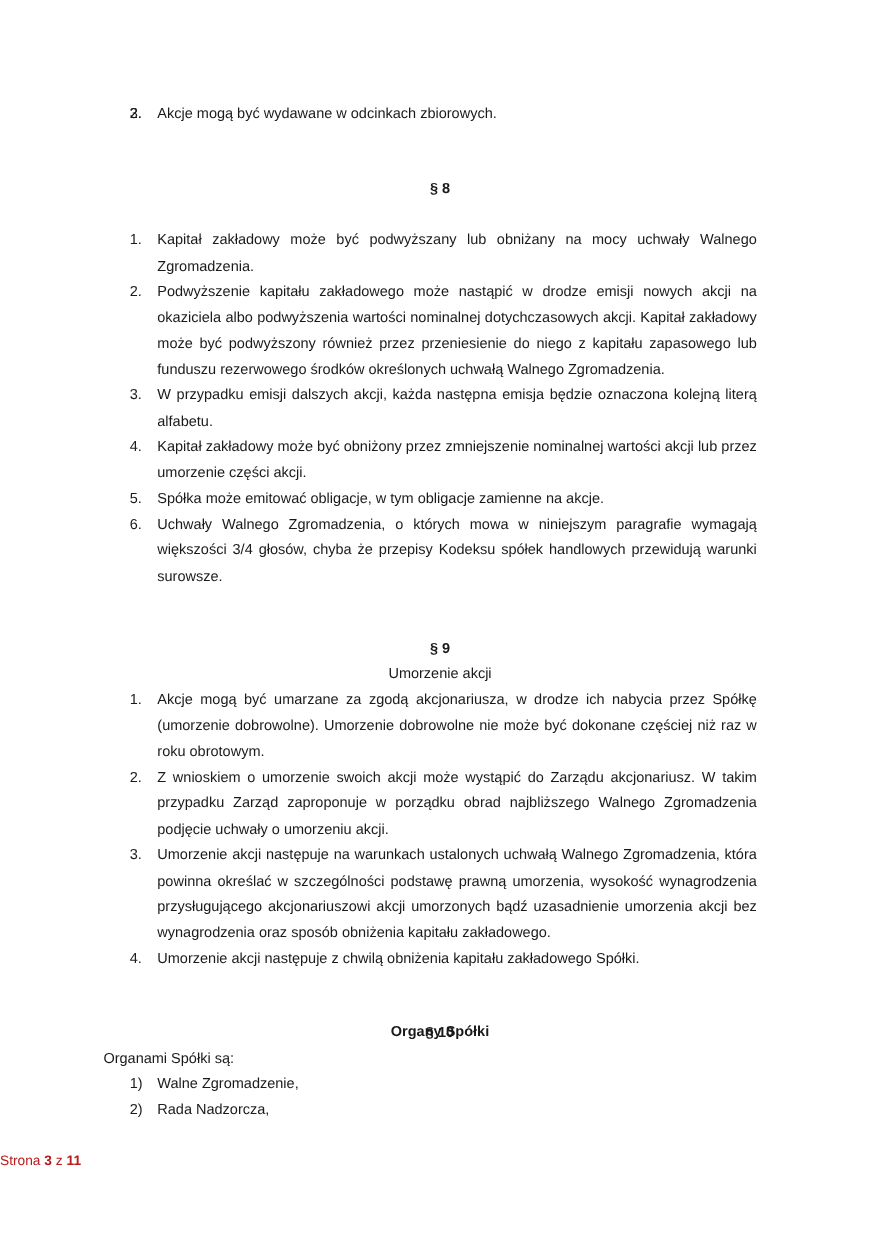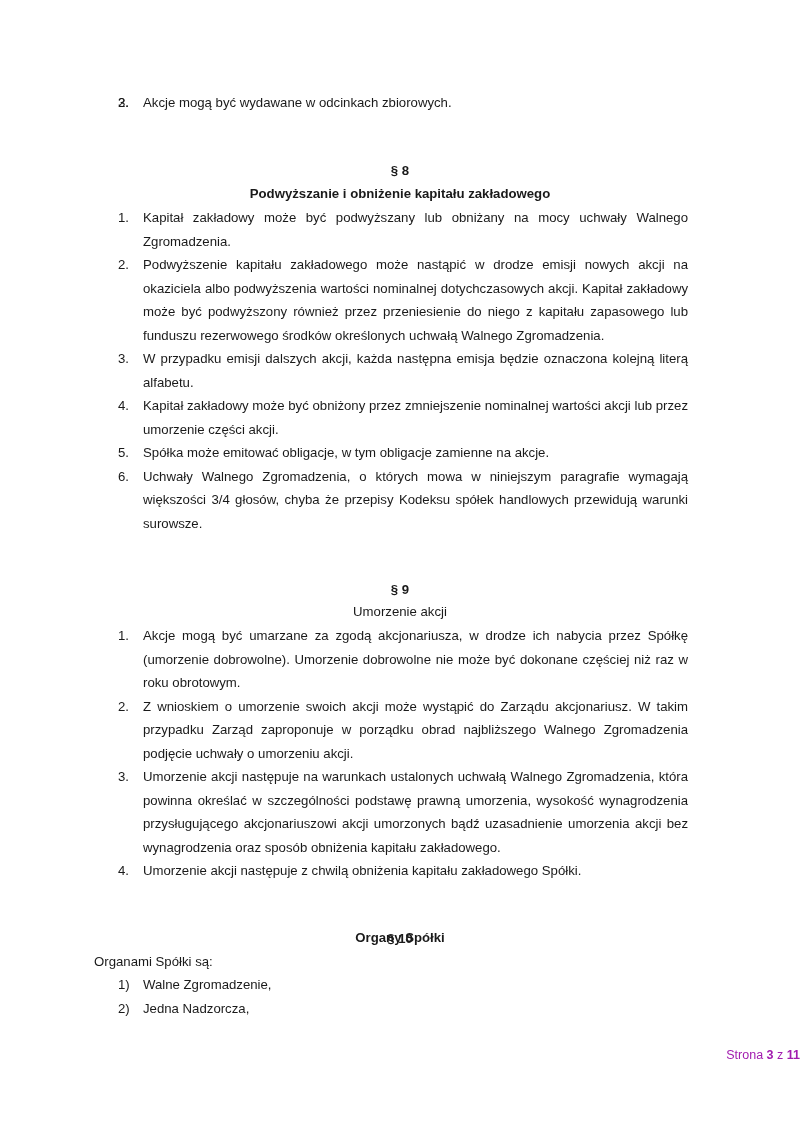--- a/index.html
+++ b/index.html
@@ -10,35 +10,34 @@
     }
     .page { position: absolute; left: 0; top: 0; width: 800px; height: 1131px; }
     .list { position: absolute; left: 118px; width: 570px; margin: 0; padding: 0; }
     .item { position: relative; padding-left: 25px; line-height: 23.5px; text-align: justify; }
     .item .num { position: absolute; left: 0; top: 0; width: 20px; }
     .center { position: absolute; left: 0; width: 800px; text-align: center; font-weight: bold; }
     .para { position: absolute; }
     .sublist { position: absolute; left: 118px; width: 400px; }
     .sub { position: relative; padding-left: 25px; line-height: 23.5px; }
     .sub .num { position: absolute; left: 0; top: 0; }
-    .footer { position: absolute; top: 1048px; left: 0; width: 800px; text-align: right; font-size: 12.5px; color: #a21caf; }
+    .footer { position: absolute; top: 1048px; left: 0; width: 800px; text-align: left; font-size: 12.5px; color: #b91c1c; }
     .footer b { font-weight: bold; }
   </style>
 </head>
 <body>
 
 <div class="page">
 
   <div class="list" style="top:91px;">
     <div class="item"><span class="num">2.</span></div>
     <div class="item"><span class="num">3.</span><span>Akcje mogą być wydawane w odcinkach zbiorowych.</span></div>
   </div>
 
   <div class="center" style="top:163px;">§ 8</div>
-  <div class="center" style="top:186px;">Podwyższanie i obniżenie kapitału zakładowego</div>
 
   <div class="list" style="top:206px;">
     <div class="item"><span class="num">1.</span><span>Kapitał zakładowy może być podwyższany lub obniżany na mocy uchwały Walnego Zgromadzenia.</span></div>
     <div class="item"><span class="num">2.</span><span>Podwyższenie kapitału zakładowego może nastąpić w drodze emisji nowych akcji na okaziciela albo podwyższenia wartości nominalnej dotychczasowych akcji. Kapitał zakładowy może być podwyższony również przez przeniesienie do niego z kapitału zapasowego lub funduszu rezerwowego środków określonych uchwałą Walnego Zgromadzenia.</span></div>
     <div class="item"><span class="num">3.</span><span>W przypadku emisji dalszych akcji, każda następna emisja będzie oznaczona kolejną literą alfabetu.</span></div>
     <div class="item"><span class="num">4.</span><span>Kapitał zakładowy może być obniżony przez zmniejszenie nominalnej wartości akcji lub przez umorzenie części akcji.</span></div>
     <div class="item"><span class="num">5.</span><span>Spółka może emitować obligacje, w tym obligacje zamienne na akcje.</span></div>
     <div class="item"><span class="num">6.</span><span>Uchwały Walnego Zgromadzenia, o których mowa w niniejszym paragrafie wymagają większości 3/4 głosów, chyba że przepisy Kodeksu spółek handlowych przewidują warunki surowsze.</span></div>
   </div>
 
@@ -52,21 +51,21 @@
     <div class="item"><span class="num">4.</span><span>Umorzenie akcji następuje z chwilą obniżenia kapitału zakładowego Spółki.</span></div>
   </div>
 
   <div class="center" style="top:906px;margin-top:25px;">§ 10</div>
   <div class="center" style="top:930px;text-align:center;">Organy Spółki</div>
 
   <div class="para" style="top:950px; left:94px; line-height:23px;">Organami Spółki są:</div>
 
   <div class="sublist" style="top:973px;">
     <div class="sub"><span class="num">1)</span><span>Walne Zgromadzenie,</span></div>
-    <div class="sub"><span class="num">2)</span><span>Jedna Nadzorcza,</span></div>
+    <div class="sub"><span class="num">2)</span><span>Rada Nadzorcza,</span></div>
   </div>
 
   <div class="footer">
     <span>Strona</span>
     <b>3</b>
     <span>z</span>
     <b>11</b>
   </div>
 
 </div>

